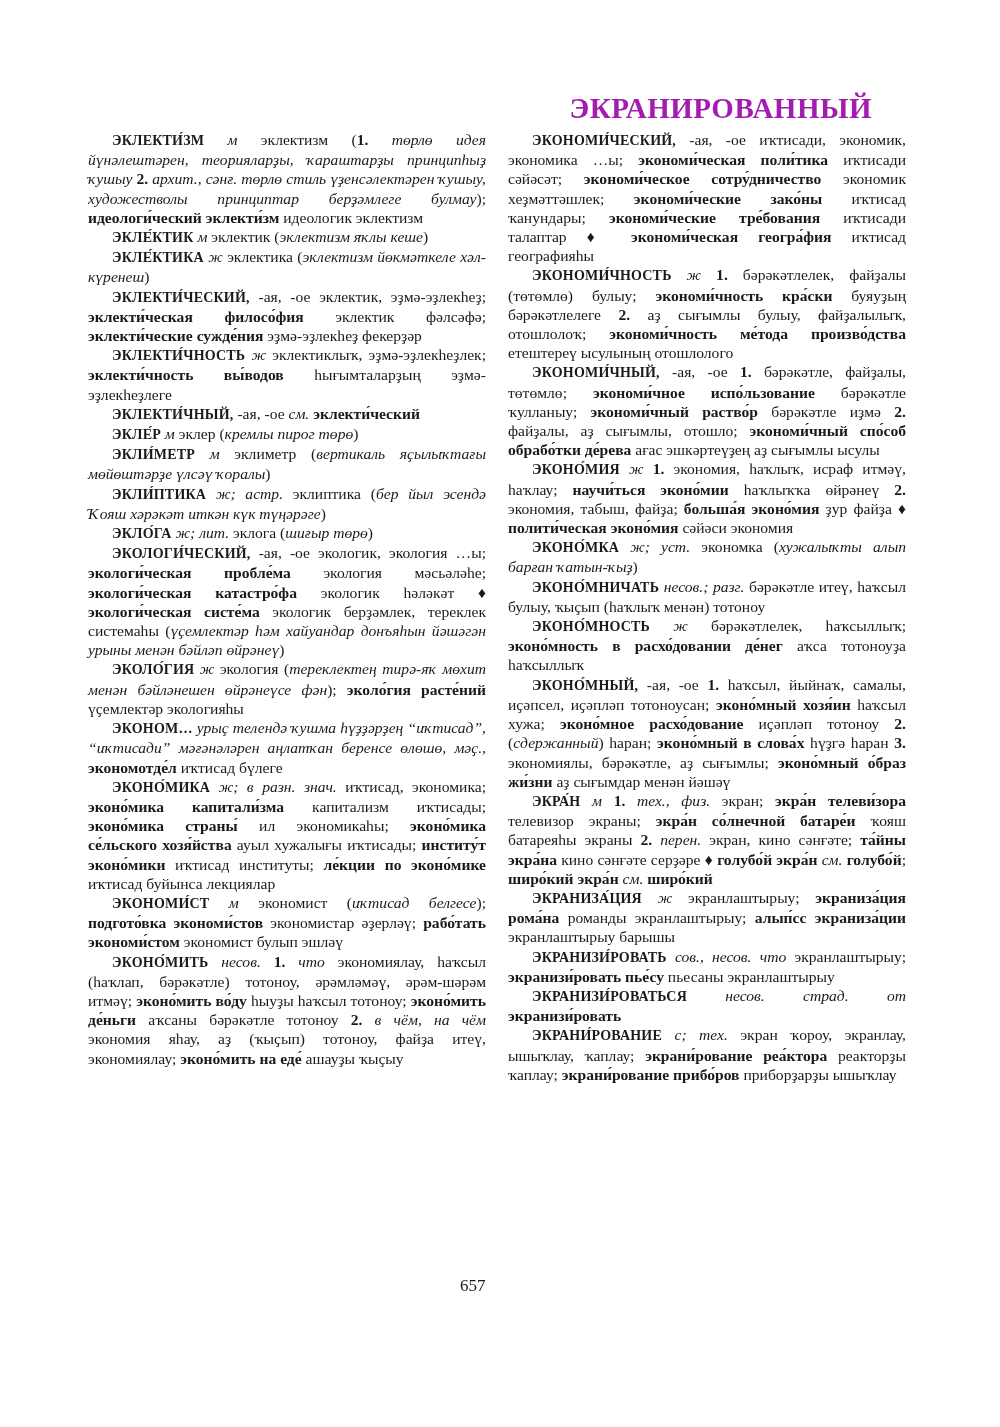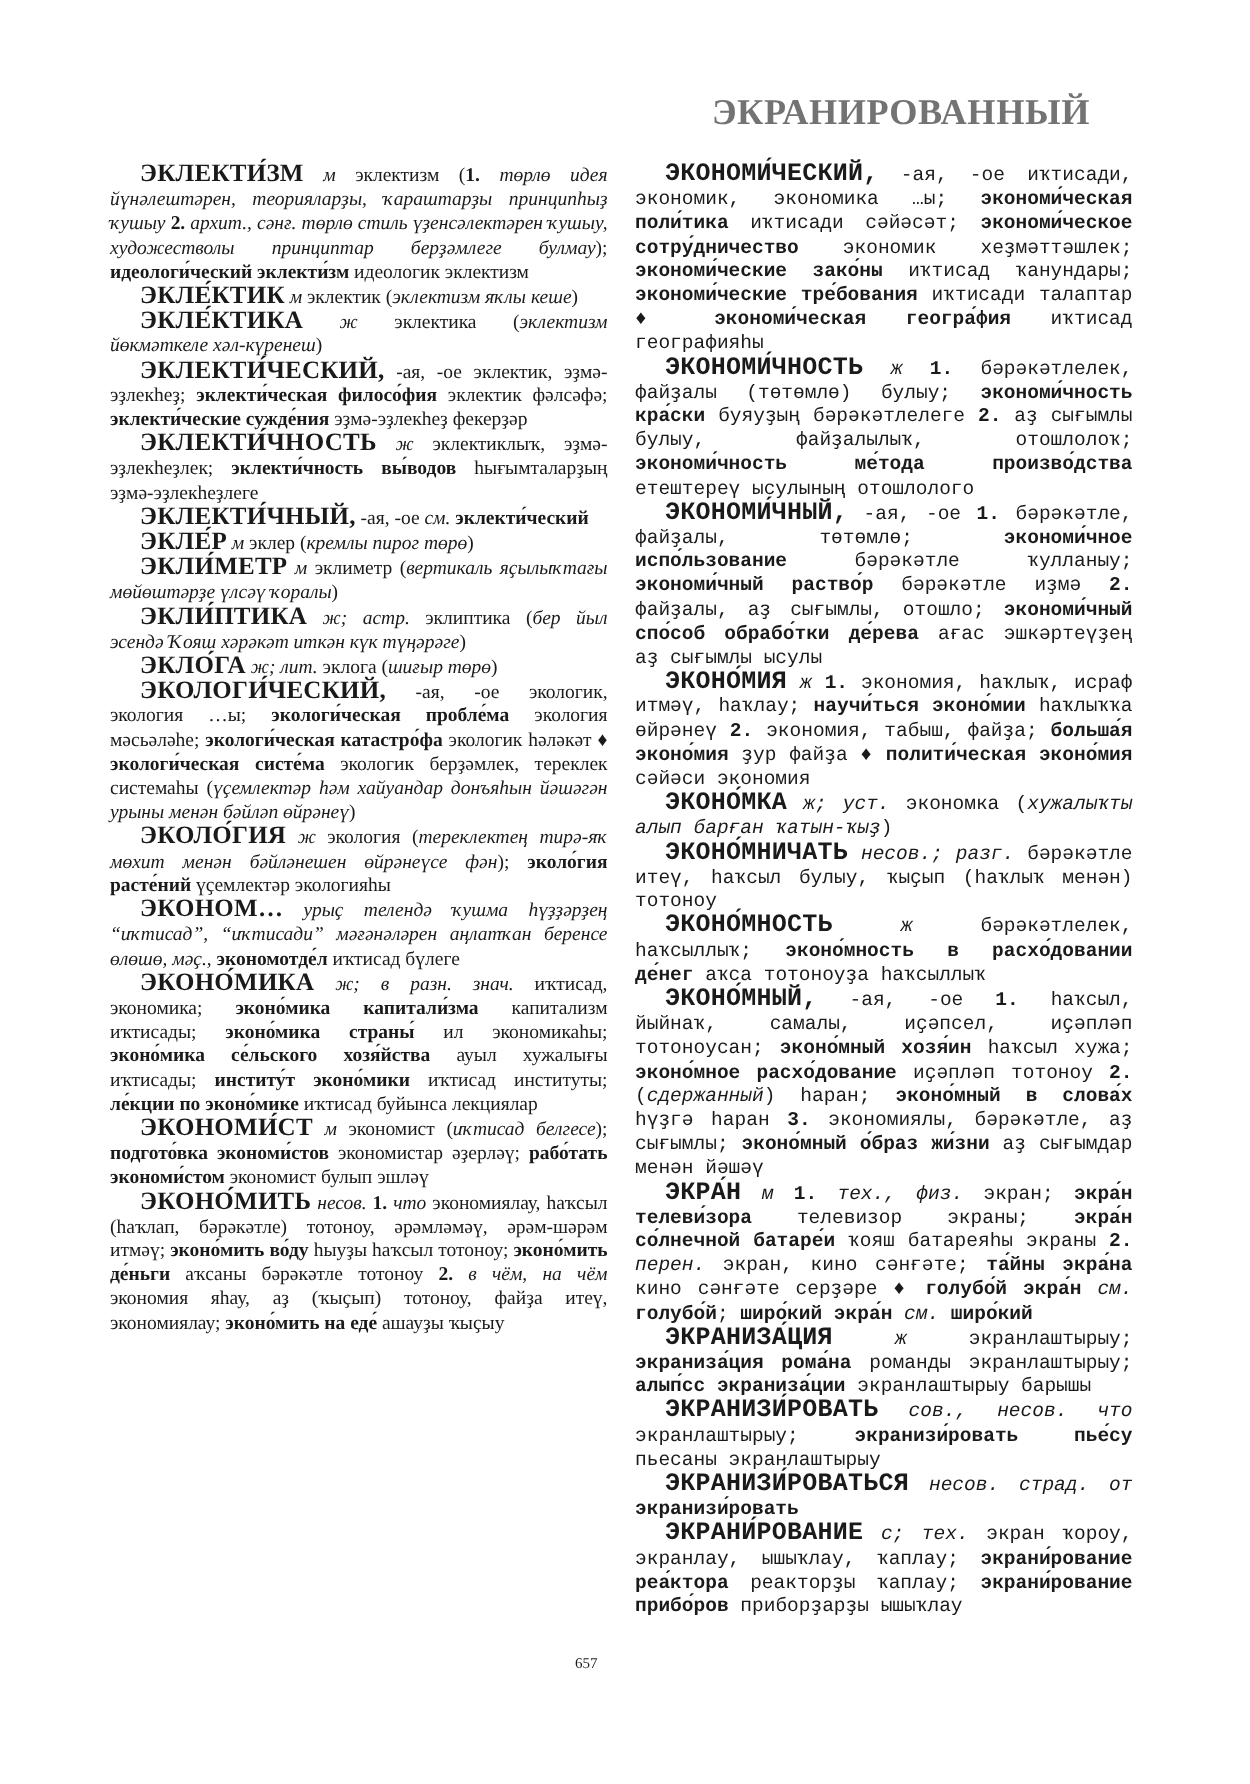--- a/index.html
+++ b/index.html
@@ -1,26 +1,26 @@
 <!DOCTYPE html>
 <html><head>
 <meta charset="utf-8">
 <style>
   html,body{margin:0;padding:0;background:#ffffff;}
   body{width:1000px;height:1427px;position:relative;overflow:hidden;color:#1a1a1a;
        font-family:"Liberation Serif","DejaVu Serif",serif;}
-  .header{position:absolute;top:74px;right:128px;font-size:29px;font-weight:bold;letter-spacing:0.5px;color:#737373;}
+  .header{position:absolute;top:92px;right:128px;font-size:29px;font-weight:bold;letter-spacing:0.5px;color:#a21caf;}
   .col{position:absolute;top:130px;width:398px;font-size:15.6px;line-height:19.2px;text-align:justify;}
   .col.left{left:88px;}
-  .col.right{left:508px;top:130px;font-family:Liberation Mono, monospace;}
+  .col.right{left:508px;top:130px;}
   .entry{margin:0;text-indent:24px;hyphens:manual;}
-  .entry .hw{font-weight:bold;font-size:20px;letter-spacing:0.2px;}
+  .entry .hw{font-weight:bold;font-size:14px;letter-spacing:0.2px;}
   .entry b{font-weight:bold;}
   .entry i{font-style:italic;}
-  .pagenum{position:absolute;top:1276px;left:460px;font-size:12px;margin-top:47px;}
+  .pagenum{position:absolute;top:1276px;left:460px;font-size:17px;}
 </style>
 </head>
 <body>
 
 <div class="header">ЭКРАНИРОВАННЫЙ</div>
 
 <div class="col left">
     <p class="entry"><span class="hw">ЭКЛЕКТИ́ЗМ</span><i> м </i><span>эклектизм (</span><b>1. </b><i>төрлө идея йүнәлештәрен, теорияларҙы, ҡараштарҙы принципһыҙ ҡушыу </i><b>2. </b><i>архит., сәнғ. төрлө стиль үҙенсәлектәрен ҡушыу, художестволы принциптар берҙәмлеге булмау</i><span>); </span><b>идеологи́ческий эклекти́зм</b><span> идеологик эклектизм</span></p>
     <p class="entry"><span class="hw">ЭКЛЕ́КТИК</span><i> м </i><span>эклектик (</span><i>эклектизм яҡлы кеше</i><span>)</span></p>
     <p class="entry"><span class="hw">ЭКЛЕ́КТИКА</span><i> ж </i><span>эклектика (</span><i>эклектизм йөкмәткеле хәл-күренеш</i><span>)</span></p>

